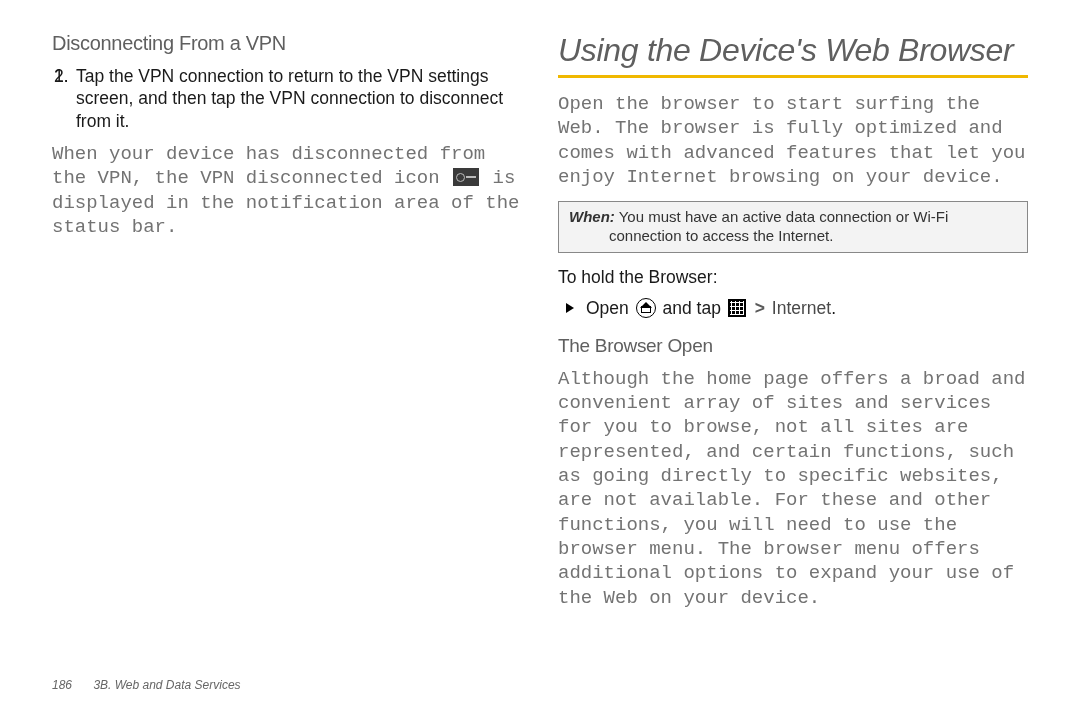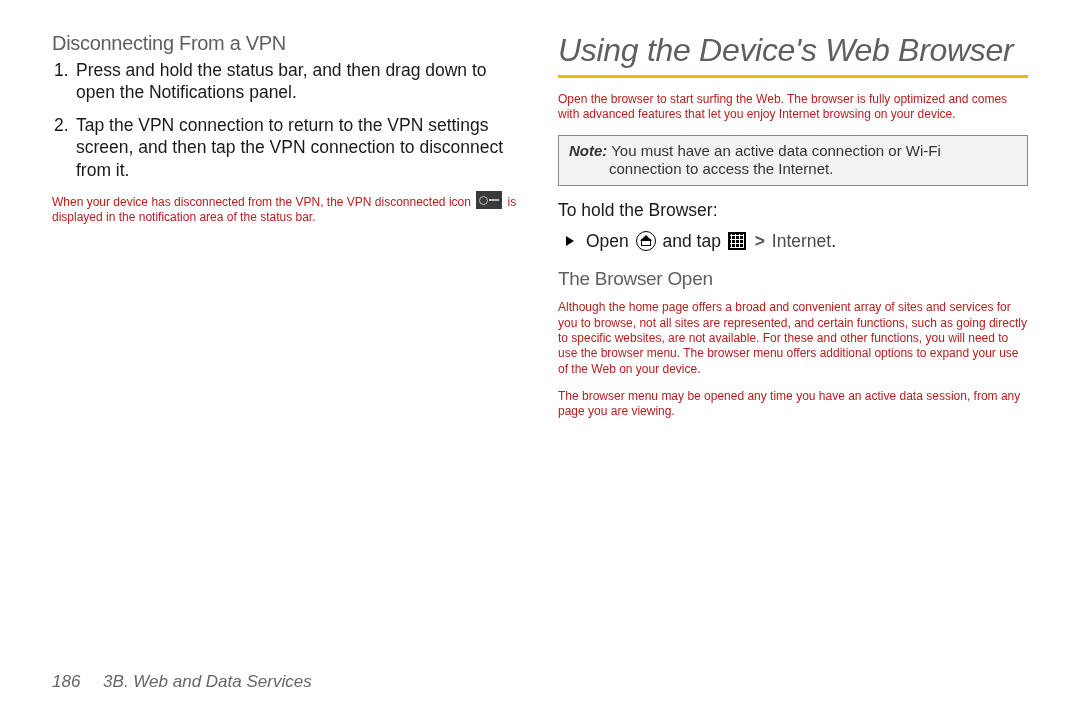--- a/index.html
+++ b/index.html
@@ -34,24 +34,25 @@
       font-weight: normal;
       letter-spacing: -0.3px;
       margin-bottom: 6px;
     }
     .section-rule {
       height: 3px;
       background: #f0b800;
       margin-bottom: 14px;
     }
     .body-text {
-      font-size: 12px;
-      color: #b91c1c;
+      font-size: 19px;
+      color: #737373;
       line-height: 1.28;
       margin-bottom: 12px;
+      font-family: Liberation Mono, monospace;
     }
     ol.steps {
       list-style: none;
       padding-left: 24px;
       margin-bottom: 10px;
     }
     ol.steps li {
       font-size: 17.5px;
       color: #1a1a1a;
       line-height: 1.28;
@@ -181,79 +182,77 @@
     .sub2 {
       font-size: 19px;
       color: #5f5f5f;
       margin-bottom: 10px;
       letter-spacing: -0.3px;
     }
     .footer {
       position: absolute;
       bottom: 28px;
       left: 52px;
-      font-size: 17px;
+      font-size: 12px;
       font-style: italic;
       color: #666;
     }
     .footer .pagenum {
       margin-right: 18px;
     }
   </style>
 </head>
 <body>
 
 <div class="columns">
 
   <div class="col">
     <div class="subheading">Disconnecting From a VPN</div>
     <ol class="steps">
       <li>
         <span class="num">1.</span>
-        <span>Press and hold the status bar, and then drag down to open the Notifications panel.</span>
       </li>
       <li>
         <span class="num">2.</span>
         <span>Tap the VPN connection to return to the VPN settings screen, and then tap the VPN connection to disconnect from it.</span>
       </li>
     </ol>
     <div class="body-text">
       <span>When your device has disconnected from the VPN, the VPN disconnected icon</span>
       <span class="vpn-icon"></span>
       <span>is displayed in the notification area of the status bar.</span>
     </div>
   </div>
 
   <div class="col">
     <div class="section-title">Using the Device's Web Browser</div>
     <div class="section-rule"></div>
     <div class="body-text">Open the browser to start surfing the Web. The browser is fully optimized and comes with advanced features that let you enjoy Internet browsing on your device.</div>
 
     <div class="note-box">
       <span class="note-inner">
-        <span class="note-label">Note:</span>
+        <span class="note-label">When:</span>
         <span class="note-content">You must have an active data connection or Wi-Fi connection to access the Internet.</span>
       </span>
     </div>
 
     <div class="open-heading">To hold the Browser:</div>
 
     <div class="step-line">
       <span class="tri"></span>
       <span>Open</span>
       <span class="home-icon"></span>
       <span>and tap</span>
       <span class="grid-icon"></span>
       <span class="gt">&gt;</span>
       <span class="internet-bold">Internet</span><span>.</span>
     </div>
 
     <div class="sub2">The Browser Open</div>
     <div class="body-text">Although the home page offers a broad and convenient array of sites and services for you to browse, not all sites are represented, and certain functions, such as going directly to specific websites, are not available. For these and other functions, you will need to use the browser menu. The browser menu offers additional options to expand your use of the Web on your device.</div>
-    <div class="body-text">The browser menu may be opened any time you have an active data session, from any page you are viewing.</div>
   </div>
 
 </div>
 
 <div class="footer">
   <span class="pagenum">186</span>
   <span>3B. Web and Data Services</span>
 </div>
 
 </body></html>

